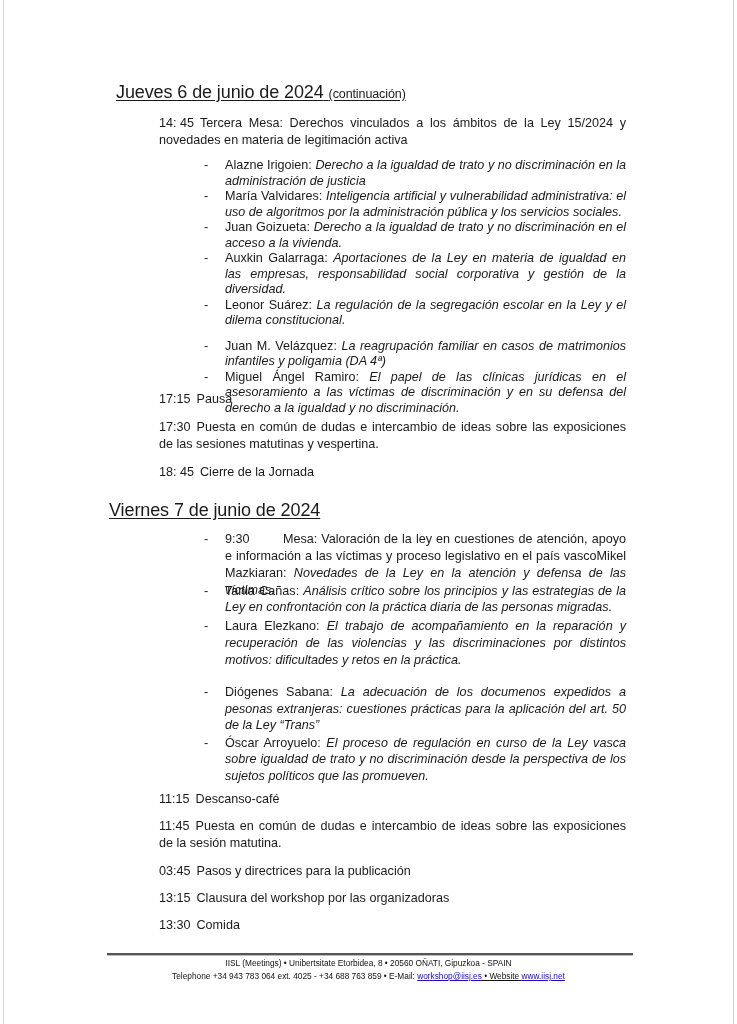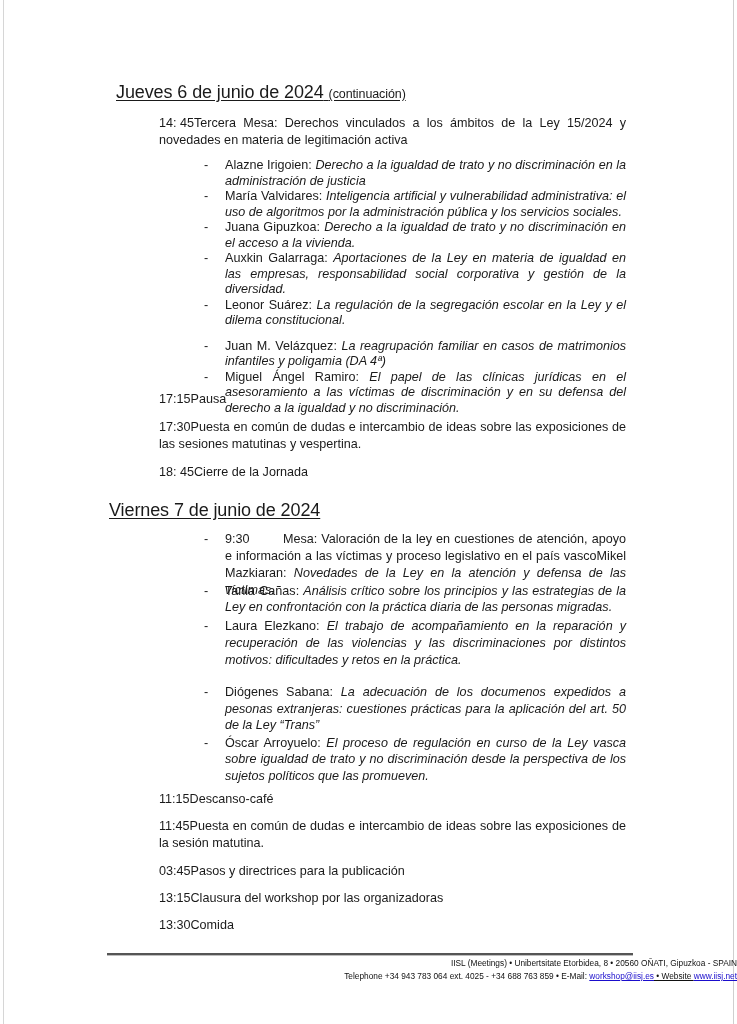--- a/index.html
+++ b/index.html
@@ -34,20 +34,21 @@
       font-size: 12.5px;
     }
     .block {
       position: absolute;
       font-size: 12.6px;
       line-height: 17px;
       text-align: justify;
     }
     .time {
       display: inline-block;
+      margin-right: 6px;
     }
     .list {
       position: absolute;
       left: 204px;
       width: 422px;
       margin: 0;
       padding: 0;
       list-style: none;
       font-size: 12.6px;
       line-height: 15.5px;
@@ -74,21 +75,21 @@
       top: 953px;
       width: 526px;
       height: 2px;
       background: #555555;
       border-bottom: 1px solid #bdbdbd;
     }
     .footer-line {
       position: absolute;
       left: 0;
       width: 737px;
-      text-align: right;
+      text-align: center;
       font-size: 8.3px;
       white-space: nowrap;
       color: #111;
     }
     .footer-line a {
       color: #1a0dcc;
       text-decoration: underline;
     }
   </style>
 </head>
@@ -112,21 +113,21 @@
     <span>Alazne Irigoien:</span>
     <span class="topic">Derecho a la igualdad de trato y no discriminación en la administración de justicia</span>
   </li>
   <li>
     <span class="dash">-</span>
     <span>María Valvidares:</span>
     <span class="topic">Inteligencia artificial y vulnerabilidad administrativa: el uso de algoritmos por la administración pública y los servicios sociales.</span>
   </li>
   <li>
     <span class="dash">-</span>
-    <span>Juana Gipuzkoa:</span>
+    <span>Juan Goizueta:</span>
     <span class="topic">Derecho a la igualdad de trato y no discriminación en el acceso a la vivienda.</span>
   </li>
   <li>
     <span class="dash">-</span>
     <span>Auxkin Galarraga:</span>
     <span class="topic">Aportaciones de la Ley en materia de igualdad en las empresas, responsabilidad social corporativa y gestión de la diversidad.</span>
   </li>
   <li>
     <span class="dash">-</span>
     <span>Leonor Suárez:</span>

